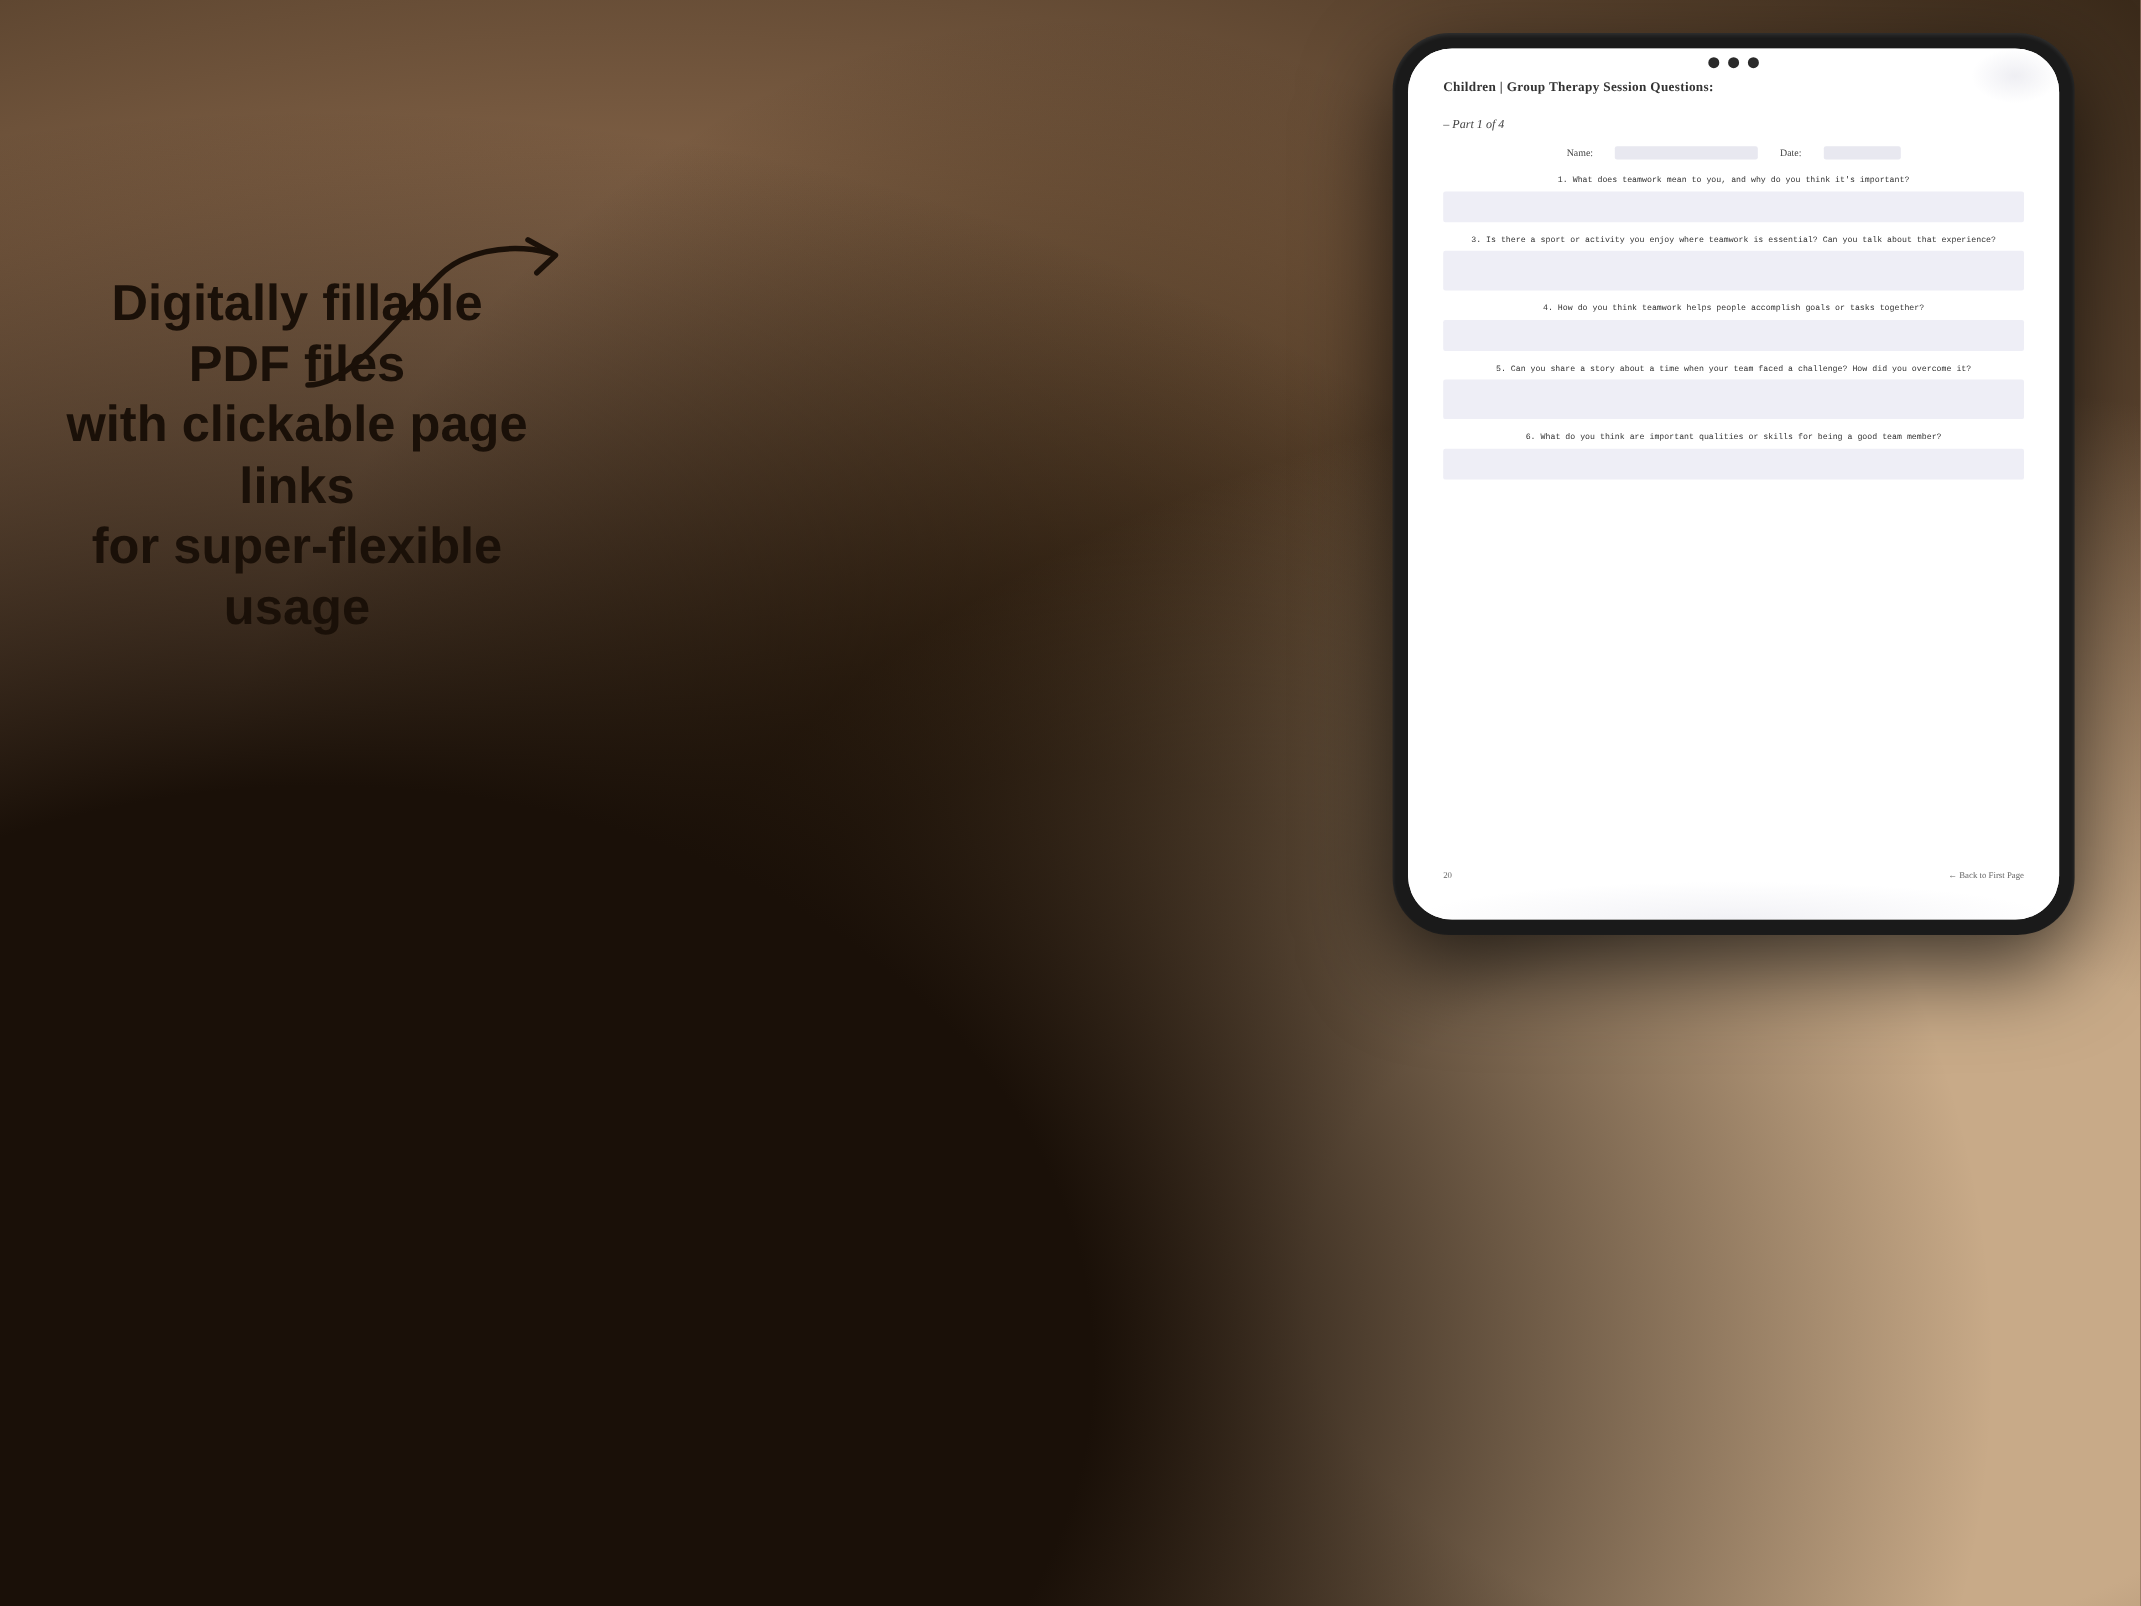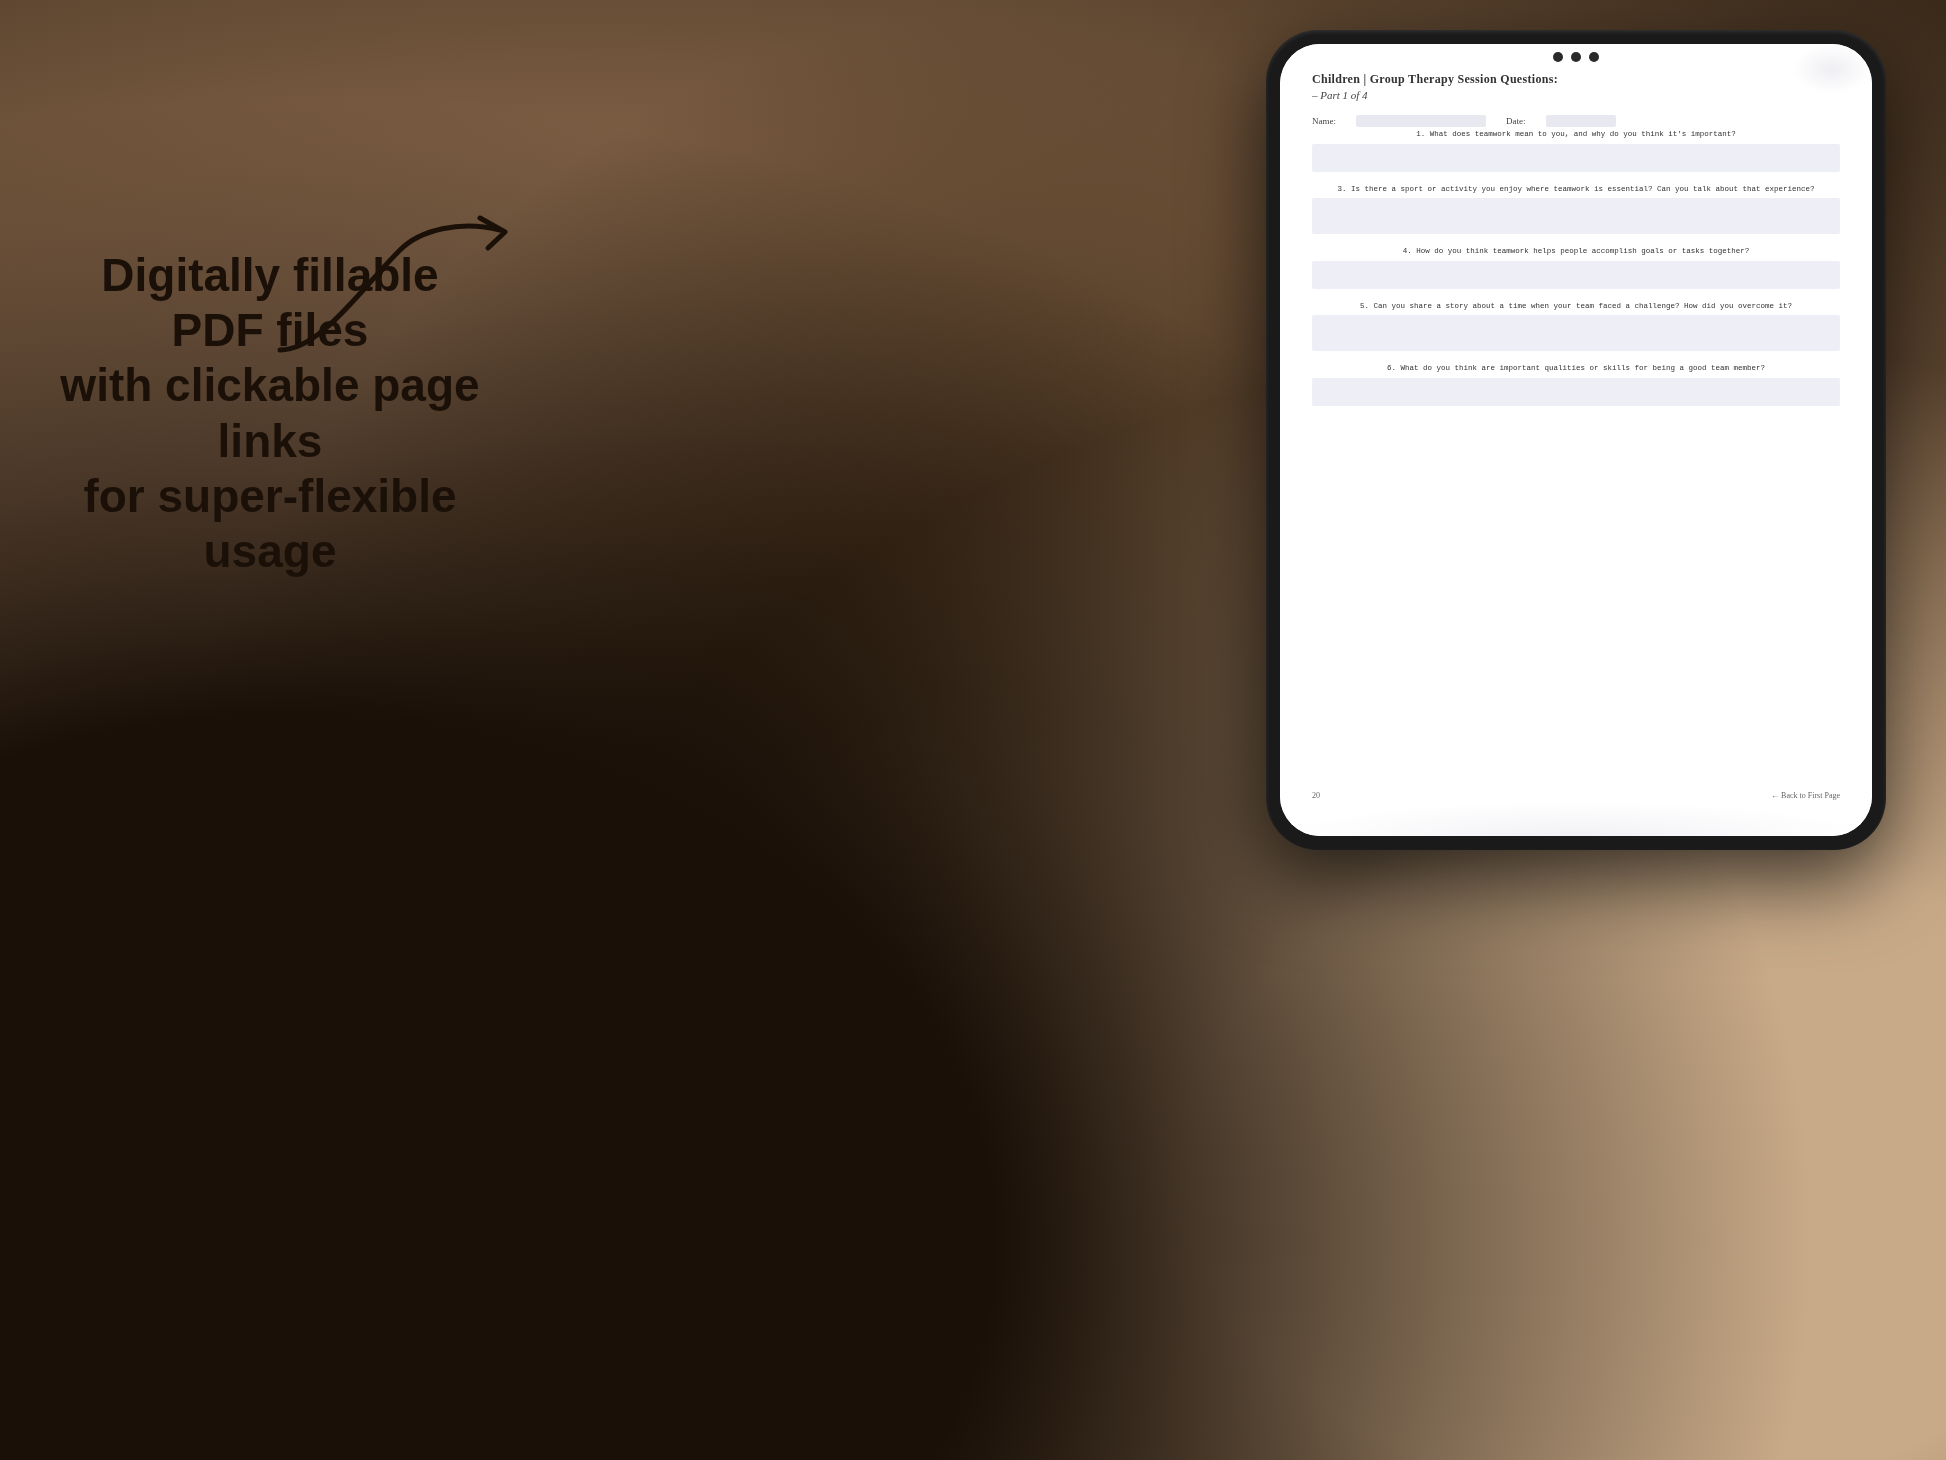--- a/index.html
+++ b/index.html
@@ -125,37 +125,38 @@
       height: 50px;
       opacity: 0.15;
       background: radial-gradient(ellipse, #9090b0 0%, transparent 70%);
     }
 
     .pdf-title {
       font-family: Georgia, serif;
       font-size: 12px;
       font-weight: bold;
       color: #333;
-      margin-bottom: 2px;
+      margin-bottom: 20px;
       letter-spacing: 0.3px;
     }
 
     .pdf-subtitle {
       font-family: Georgia, serif;
       font-size: 11px;
       color: #444;
       margin-bottom: 14px;
       font-style: italic;
     }
 
     .pdf-name-date-row {
       display: flex;
       gap: 20px;
       align-items: center;
-      margin-bottom: 2px;
+      margin-bottom: 14px;
+      justify-content: center;
     }
 
     .pdf-label {
       font-family: Georgia, serif;
       font-size: 9px;
       color: #444;
     }
 
     .pdf-input-line {
       background: #e8e8f0;

